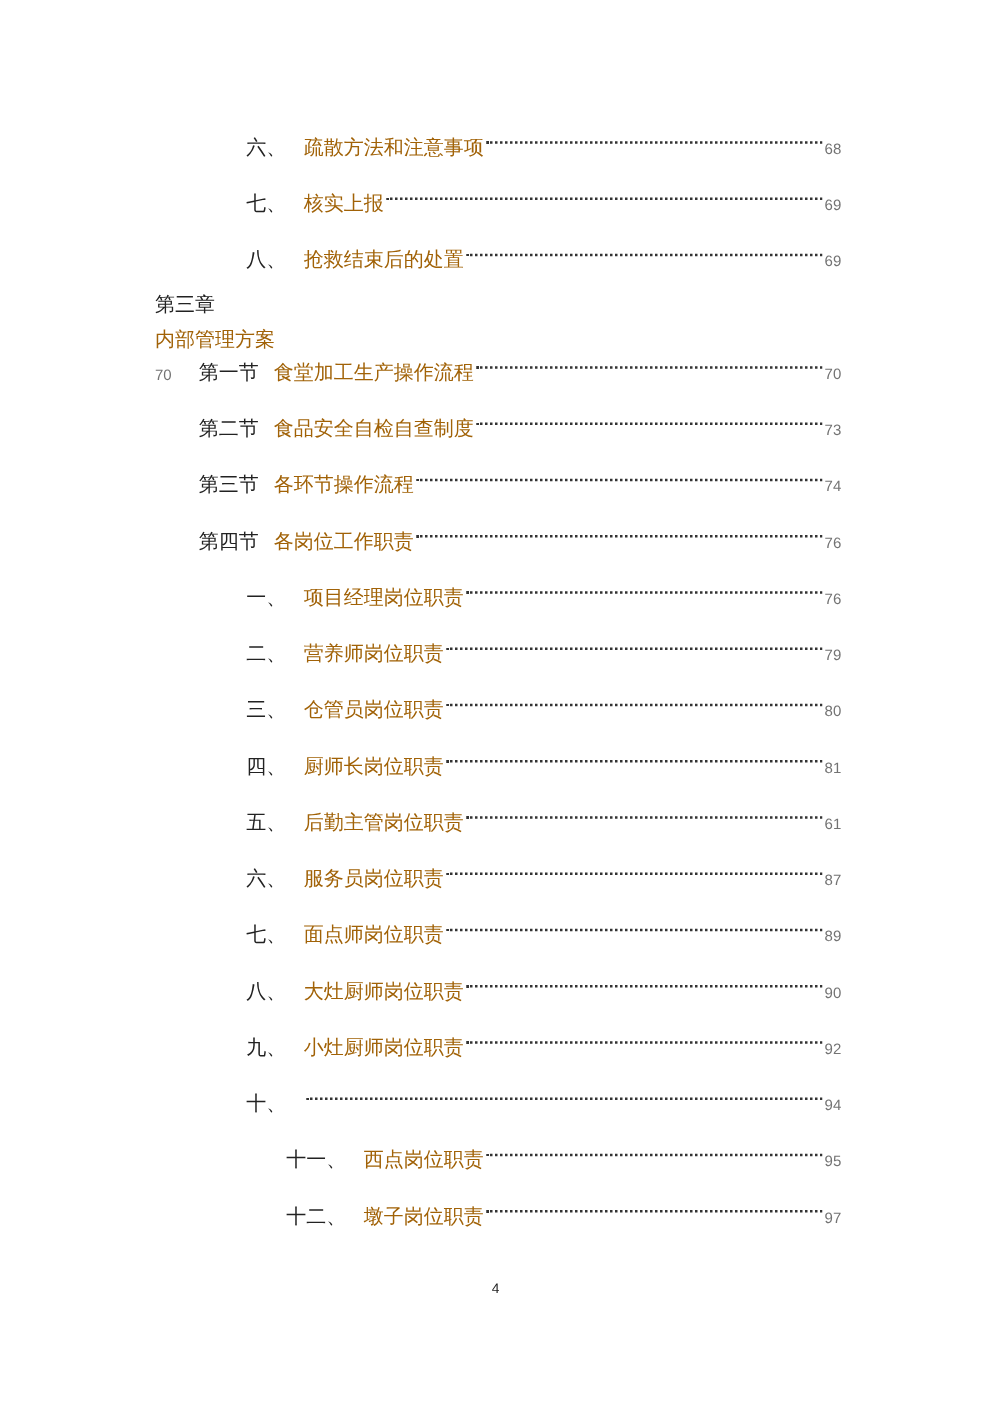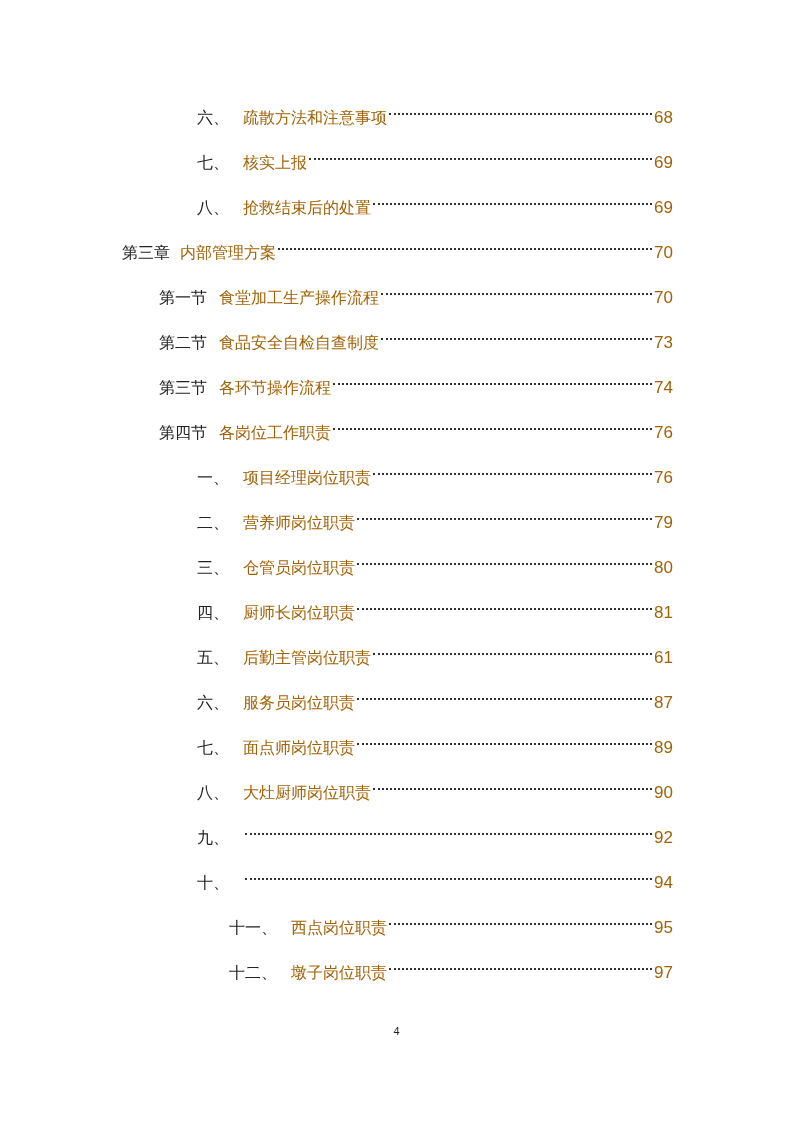--- a/index.html
+++ b/index.html
@@ -47,25 +47,25 @@
     .toc-row .leader::before {
       content: "";
       position: absolute;
       left: 0;
       right: 0;
       bottom: 8px;
       border-bottom: 2px dotted #333;
     }
     .toc-row .page {
       font-family: "Liberation Sans", sans-serif;
-      font-size: 17px;
-      color: #a16207;
+      font-size: 12px;
+      color: #737373;
       text-align: right;
     }
-    .lvl-chapter { left: 122px; width: 551px; }
+    .lvl-chapter { left: 122px; width: 551px; flex-direction: column; }
     .lvl-chapter .num { margin-right: 10px; }
     .lvl-section { left: 159px; width: 514px; }
     .lvl-section .num { margin-right: 12px; }
     .lvl-item { left: 197px; width: 476px; }
     .lvl-item .num { width: 46px; }
     .lvl-item.wide .num { width: 62px; margin-left: 32px; }
 
     .footer-page {
       position: absolute;
       left: 0;
@@ -172,20 +172,21 @@
     <span class="page">89</span>
   </div>
   <div class="toc-row lvl-item" style="top:675px">
     <span class="num">八、</span>
     <span class="title">大灶厨师岗位职责</span>
     <span class="leader"></span>
     <span class="page">90</span>
   </div>
   <div class="toc-row lvl-item" style="top:720px">
     <span class="num">九、</span>
+    <span class="title">小灶厨师岗位职责</span>
     <span class="leader"></span>
     <span class="page">92</span>
   </div>
   <div class="toc-row lvl-item" style="top:765px">
     <span class="num">十、</span>
     <span class="leader"></span>
     <span class="page">94</span>
   </div>
   <div class="toc-row lvl-item wide" style="top:810px">
     <span class="num">十一、</span>

